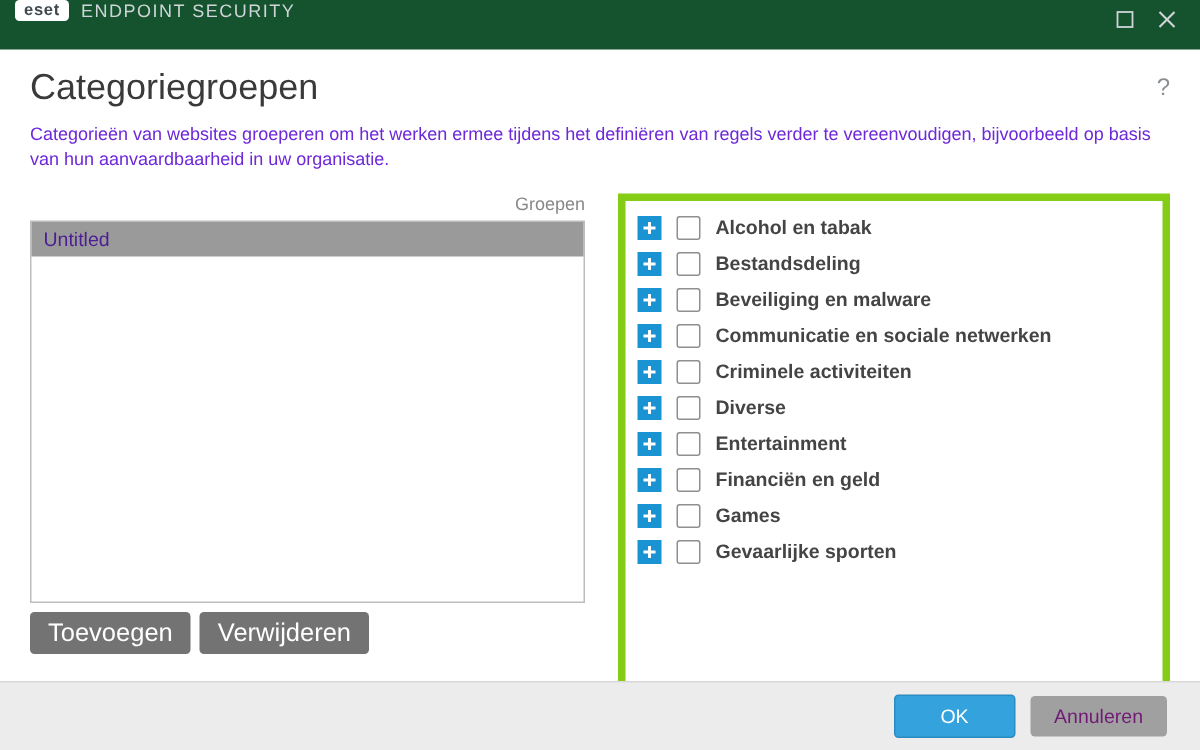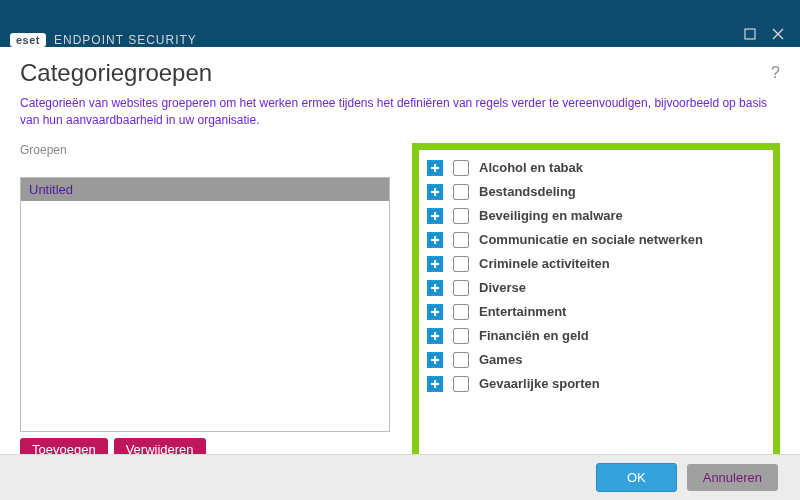--- a/index.html
+++ b/index.html
@@ -1,45 +1,45 @@
 <!DOCTYPE html>
 <html><head>
 <meta charset="utf-8">
 <style>
   * { box-sizing: border-box; margin: 0; padding: 0; font-family: "Segoe UI", Arial, sans-serif; }
   body { background: #fff; width: 800px; height: 500px; overflow: hidden; }
 
   
-  .titlebar { height: 47px; background: #0c4a6e; display: flex; align-items: flex-end; padding: 0 8px 0 10px; color: #cfd4d8; }
+  .titlebar { height: 33px; background: #14532d; display: flex; align-items: flex-start; padding: 0 8px 0 10px; color: #cfd4d8; }
   .brand-badge { background:#fff; color:#3f484f; font-weight:700; font-size:11px; letter-spacing:0.5px; border-radius:3px; padding:1px 6px; margin-right:8px; }
   .brand-text { font-size:12px; letter-spacing:1px; color:#cfd4d8; }
   .titlebar-spacer { flex:1; }
   .win-btn { width:28px; height:26px; display:flex; align-items:center; justify-content:center; color:#cfd4d8; }
   .win-btn svg { stroke:#cfd4d8; }
 
   
   .content { padding: 12px 20px 18px 20px; }
   .heading-row { display:flex; align-items:center; }
   h1 { font-size:24px; font-weight:400; color:#3a3a3a; }
   .heading-spacer { flex:1; }
   .help-icon { color:#8a8f93; font-size:16px; }
 
   .subtitle { font-size:12px; color:#6d28d9; line-height:1.4; margin-top:8px; }
 
   .columns { display:flex; gap:22px; margin-top:14px; }
 
   .col-left { width:370px; }
-  .groups-label { font-size:12px; color:#888; margin-bottom:20px; display:block; }
+  .groups-label { font-size:12px; color:#888; margin-bottom:4px; display:block;text-align:right; }
   .groups-box { border:1px solid #bdbdbd; height:255px; background:#fff; }
   .group-item { background:#9a9a9a; color:#4c1d95; font-size:13px; padding:4px 8px; }
   .btn-row { display:flex; gap:6px; margin-top:6px; }
-  .btn-grey { background:#be185d; color:#fff; border:none; font-size:13px; padding:4px 12px; border-radius:3px; cursor:pointer; }
+  .btn-grey { background:#737373; color:#fff; border:none; font-size:17px; padding:4px 12px; border-radius:3px; cursor:pointer; }
 
   .col-right { flex:1; }
-  .cat-box { border:7px solid #84cc16; height:348px; overflow-y:scroll; padding:6px 4px 2px 8px; background:#fff; }
+  .cat-box { border:5px solid #84cc16; height:348px; overflow-y:scroll; padding:6px 4px 2px 8px; background:#fff; }
   .cat-row { display:flex; align-items:center; gap:10px; padding:4px 0; }
   .expand { width:16px; height:16px; background:#1993d1; display:flex; align-items:center; justify-content:center; cursor:pointer; flex-shrink:0; }
   .expand svg { stroke:#fff; }
   .cb { width:16px; height:16px; border:1.5px solid #8f8f8f; border-radius:2px; flex-shrink:0; cursor:pointer; }
   .cat-label { font-size:13px; color:#444; font-weight:600; }
 
   
   .cat-box::-webkit-scrollbar { width:12px; }
   .cat-box::-webkit-scrollbar-thumb { background:#c7c7c7; border-radius:6px; }
   .cat-box::-webkit-scrollbar-track { background:#f0f0f0; }

